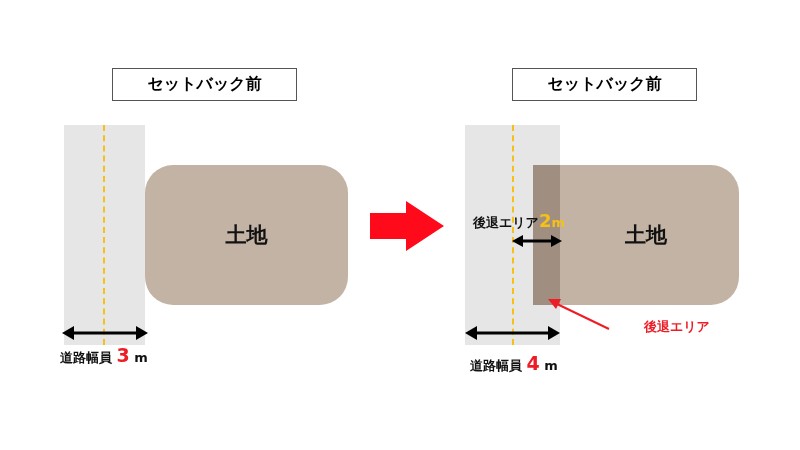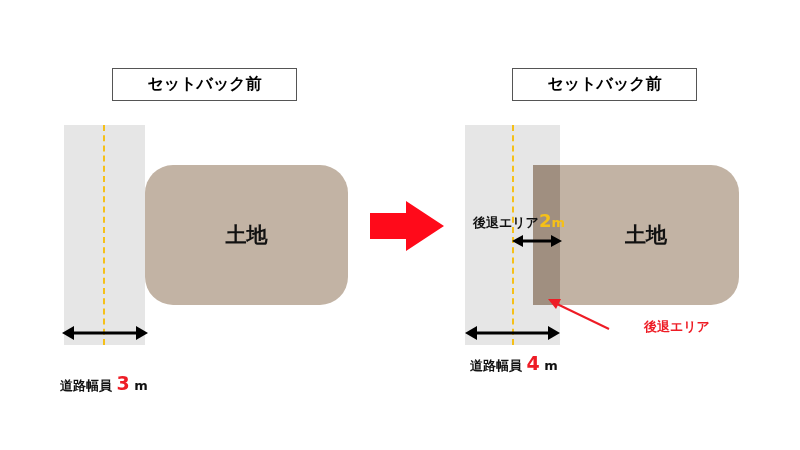--- a/index.html
+++ b/index.html
@@ -33,21 +33,21 @@
 <div class="land" style="left:145px; top:165px; width:203px; height:140px;">
   <span>土地</span>
 </div>
 
 <svg class="abs" style="left:62px; top:325px;" width="86" height="16">
   <line x1="10" y1="8" x2="76" y2="8" stroke="#000" stroke-width="3"></line>
   <polygon points="0,8 12,1 12,15" fill="#000"></polygon>
   <polygon points="86,8 74,1 74,15" fill="#000"></polygon>
 </svg>
 
-<div class="width-label" style="left:60px; top:372px;">
+<div class="width-label" style="left:60px; top:344px;">
   <span>道路幅員</span>
   <span class="num">3</span>
   <span class="unit">m</span>
 </div>
 
 <svg class="abs" style="left:370px; top:201px;" width="75" height="50">
   <polygon points="0,12 36,12 36,0 74,25 36,50 36,38 0,38" fill="#ff0a1a"></polygon>
 </svg>
 
 <div class="title-box" style="left:512px; top:68px; width:185px;">

